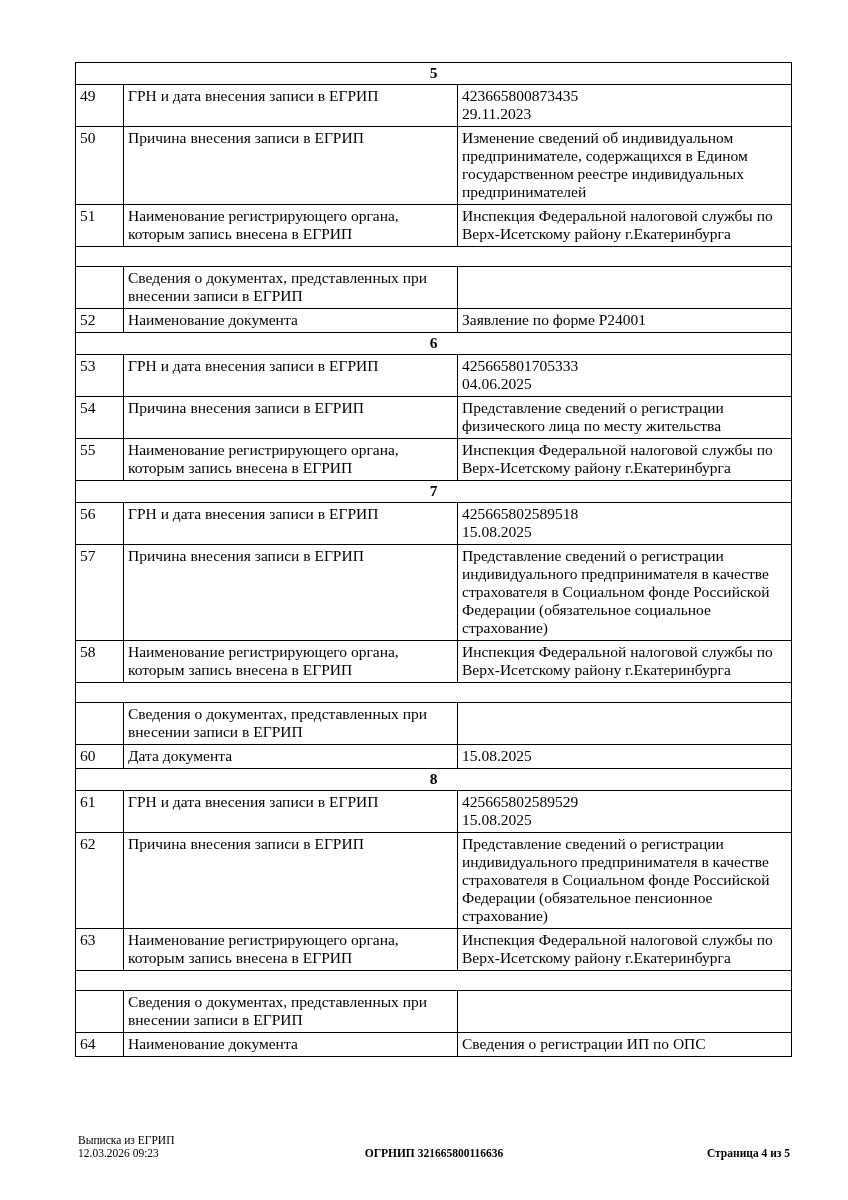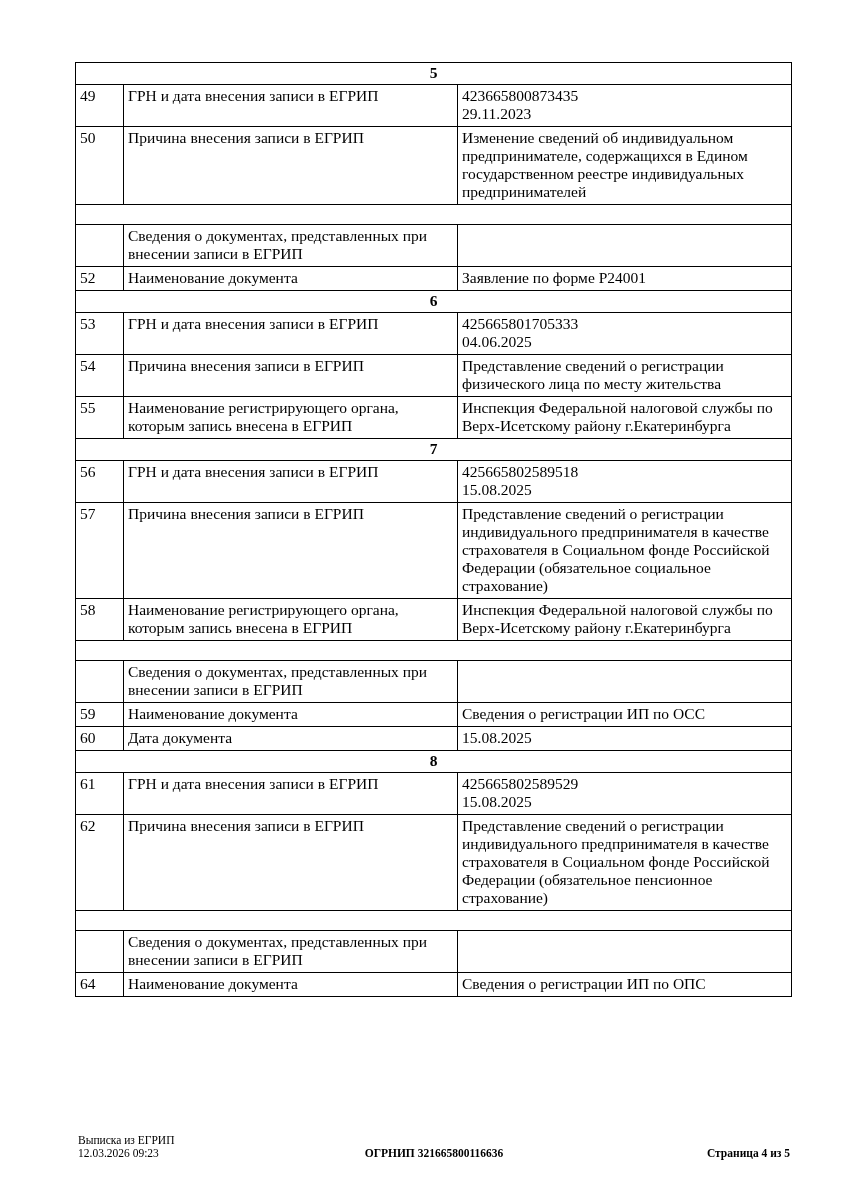--- a/index.html
+++ b/index.html
@@ -80,20 +80,25 @@
           <td class="num">49</td>
           <td class="label">ГРН и дата внесения записи в ЕГРИП</td>
           <td class="value">423665800873435
 29.11.2023</td>
         </tr>
         <tr>
           <td class="num">50</td>
           <td class="label">Причина внесения записи в ЕГРИП</td>
           <td class="value">Изменение сведений об индивидуальном предпринимателе, содержащихся в Едином государственном реестре индивидуальных предпринимателей</td>
         </tr>
+        <tr>
+          <td class="num">51</td>
+          <td class="label">Наименование регистрирующего органа, которым запись внесена в ЕГРИП</td>
+          <td class="value">Инспекция Федеральной налоговой службы по Верх-Исетскому району г.Екатеринбурга</td>
+        </tr>
         <tr class="spacer-row">
           <td colspan="3"></td>
         </tr>
         <tr>
           <td class="num"></td>
           <td class="label">Сведения о документах, представленных при внесении записи в ЕГРИП</td>
           <td class="value"></td>
         </tr>
         <tr>
           <td class="num">52</td>
@@ -140,42 +145,42 @@
         </tr>
         <tr class="spacer-row">
           <td colspan="3"></td>
         </tr>
         <tr>
           <td class="num"></td>
           <td class="label">Сведения о документах, представленных при внесении записи в ЕГРИП</td>
           <td class="value"></td>
         </tr>
         <tr>
-          <td class="num">59</td>
-          <td class="label">Наименование документа</td>
-          <td class="value">Сведения о регистрации ИП по ОСС</td>
-        </tr>
-        <tr>
           <td class="num">60</td>
           <td class="label">Дата документа</td>
           <td class="value">15.08.2025</td>
         </tr>
         <tr class="section-row">
           <td colspan="3">8</td>
         </tr>
         <tr>
           <td class="num">61</td>
           <td class="label">ГРН и дата внесения записи в ЕГРИП</td>
           <td class="value">425665802589529
 15.08.2025</td>
         </tr>
         <tr>
           <td class="num">62</td>
           <td class="label">Причина внесения записи в ЕГРИП</td>
           <td class="value">Представление сведений о регистрации индивидуального предпринимателя в качестве страхователя в Социальном фонде Российской Федерации (обязательное пенсионное страхование)</td>
+        </tr>
+        <tr>
+          <td class="num">63</td>
+          <td class="label">Наименование регистрирующего органа, которым запись внесена в ЕГРИП</td>
+          <td class="value">Инспекция Федеральной налоговой службы по Верх-Исетскому району г.Екатеринбурга</td>
         </tr>
         <tr class="spacer-row">
           <td colspan="3"></td>
         </tr>
         <tr>
           <td class="num"></td>
           <td class="label">Сведения о документах, представленных при внесении записи в ЕГРИП</td>
           <td class="value"></td>
         </tr>
         <tr>

